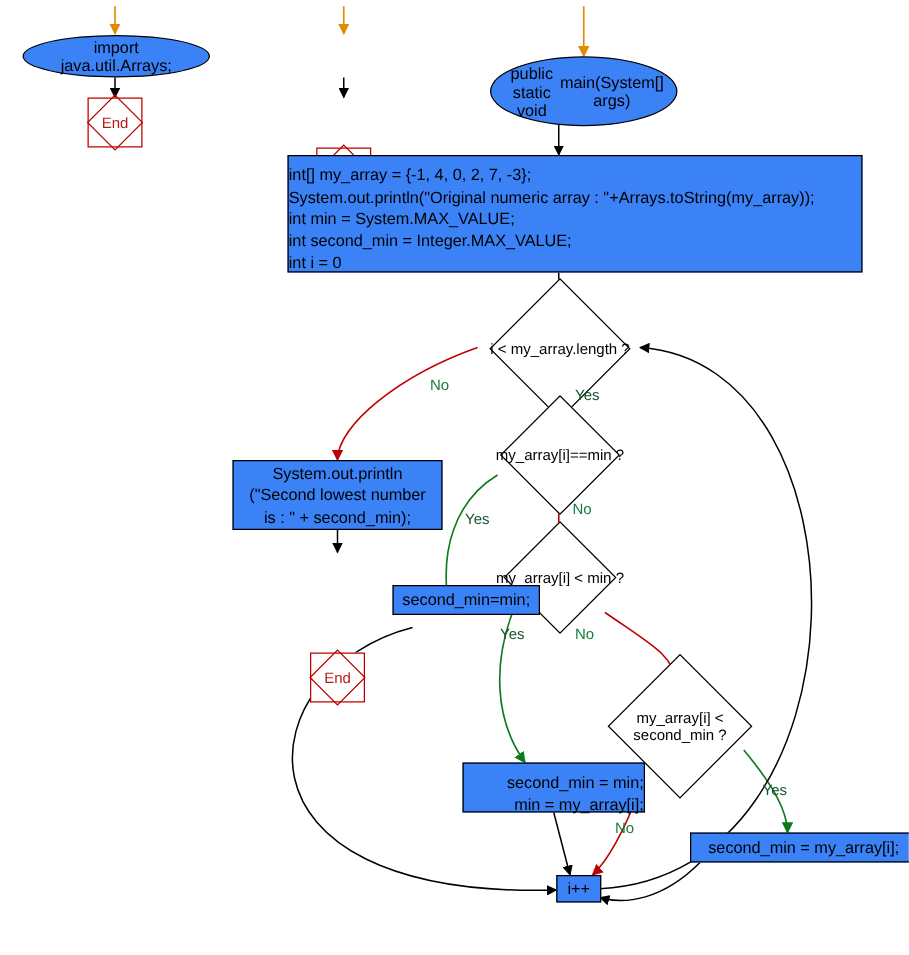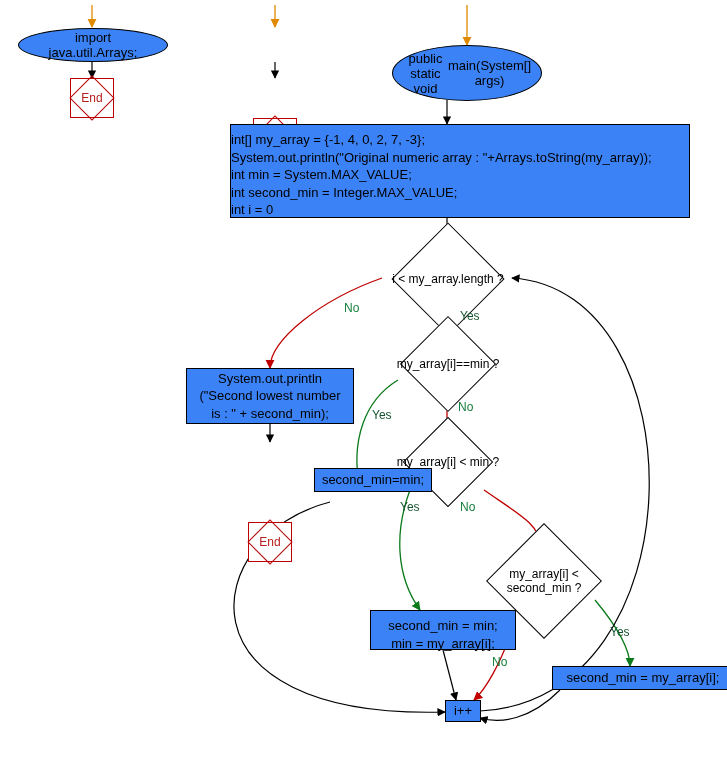--- a/index.html
+++ b/index.html
@@ -137,21 +137,21 @@
     <div class="dlabel" style="white-space:pre">my_array[i] &lt;
 second_min ?</div>
   </div>
   <div class="lbl yes" style="left:610px;top:625px">Yes</div>
   <div class="lbl no" style="left:492px;top:655px">No</div>
 
   <div class="node rect center" style="left:314px;top:468px;width:118px;height:24px">
     <span>second_min=min;</span>
   </div>
 
-  <div class="node rect" style="left:370px;top:610px;width:146px;height:40px;flex-direction:column;align-items:center">
+  <div class="node rect" style="left:370px;top:610px;width:146px;height:40px;flex-direction:column;align-items:flex-end">
     <span>second_min = min;</span>
     <span>min = my_array[i];</span>
   </div>
 
   <div class="node rect center" style="left:552px;top:666px;width:182px;height:24px">
     <span>second_min = my_array[i];</span>
   </div>
 
   <div class="node rect center" style="left:445px;top:700px;width:36px;height:22px">
     <span>i++</span>

